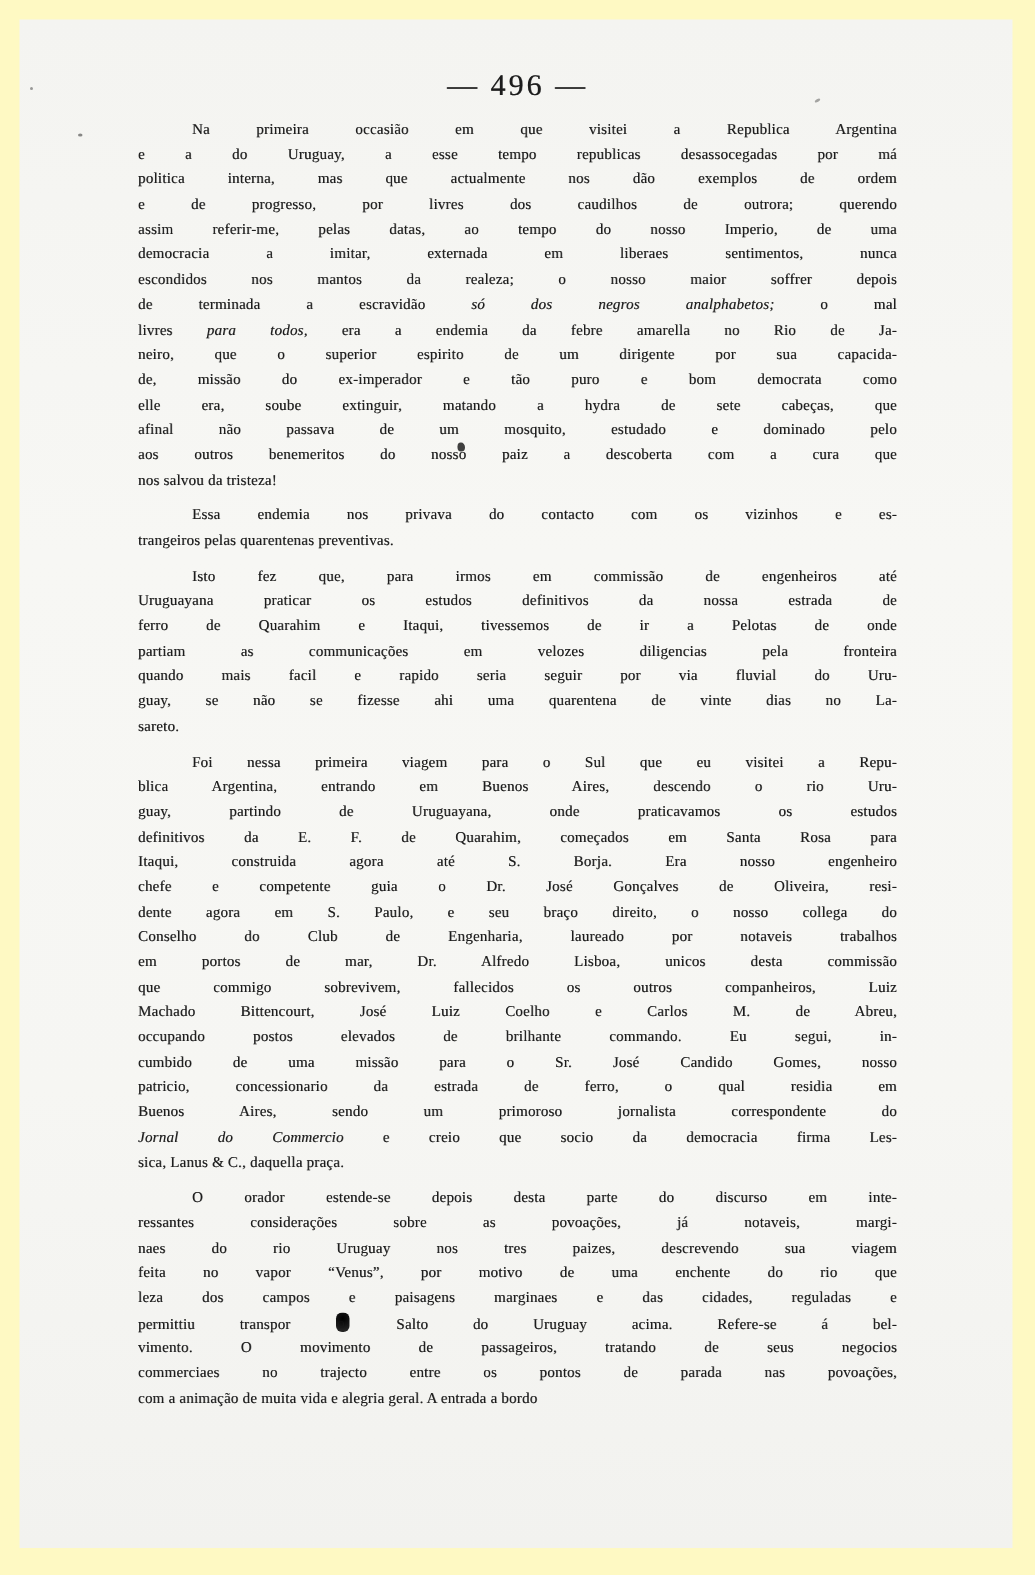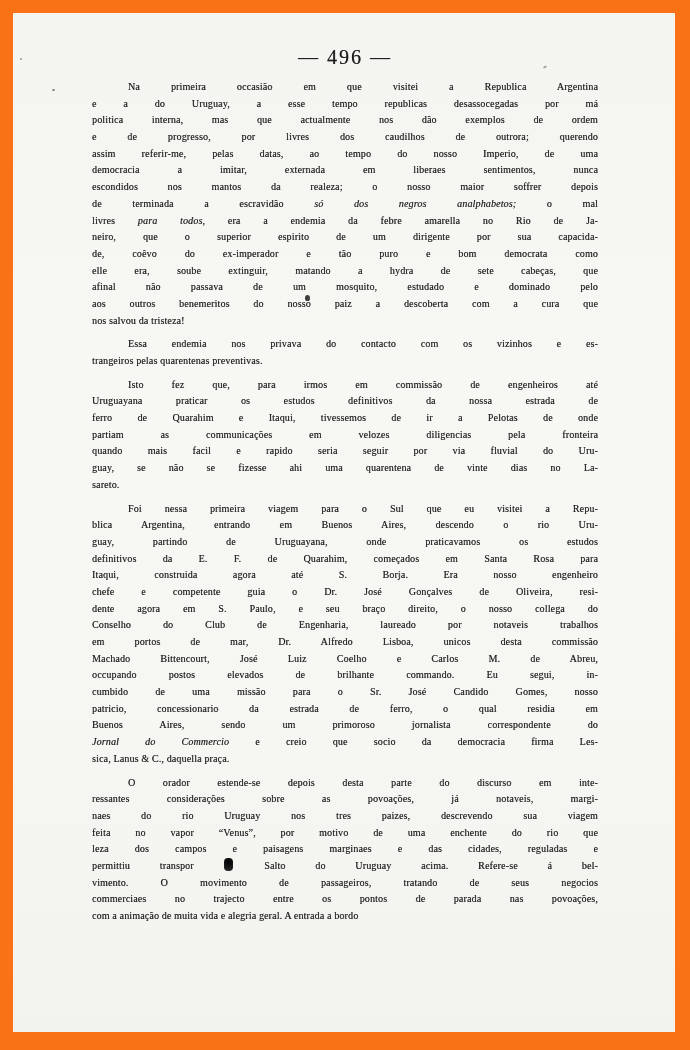--- a/index.html
+++ b/index.html
@@ -1,18 +1,18 @@
 <!DOCTYPE html>
 <html><head>
 <meta charset="utf-8">
 <style>
   html,body{margin:0;padding:0;background:#000;}
   .scan{
     position:relative;width:690px;height:1050px;overflow:hidden;
-    background:#f97316;
+    background:#fef9c3;
     font-family:"Liberation Serif","DejaVu Serif",serif;
   }
   .sheet{
     position:absolute;left:13px;top:13px;width:662px;height:1019px;
     background:linear-gradient(180deg,#f4f4f1 0%,#f7f7f4 35%,#f6f6f3 70%,#f2f2ef 100%);
   }
   .pagenum{
     position:absolute;left:79px;top:33px;width:506px;
     text-align:center;font-size:20px;color:#1c1c1c;letter-spacing:2px;
     text-shadow:0.3px 0 0 rgba(25,25,25,.6);
@@ -54,21 +54,21 @@
           <div class="line first"><span>Na primeira occasião em que visitei a Republica Argentina</span></div>
           <div class="line"><span>e a do Uruguay, a esse tempo republicas desassocegadas por má</span></div>
           <div class="line"><span>politica interna, mas que actualmente nos dão exemplos de ordem</span></div>
           <div class="line"><span>e de progresso, por livres dos caudilhos de outrora; querendo</span></div>
           <div class="line"><span>assim referir-me, pelas datas, ao tempo do nosso Imperio, de uma</span></div>
           <div class="line"><span>democracia a imitar, externada em liberaes sentimentos, nunca</span></div>
           <div class="line"><span>escondidos nos mantos da realeza; o nosso maior soffrer depois</span></div>
           <div class="line"><span>de terminada a escravidão </span><span class="it">só dos negros analphabetos;</span><span> o mal</span></div>
           <div class="line"><span>livres </span><span class="it">para todos,</span><span> era a endemia da febre amarella no Rio de Ja-</span></div>
           <div class="line"><span>neiro, que o superior espirito de um dirigente por sua capacida-</span></div>
-          <div class="line"><span>de, coêvo do ex-imperador e tão puro e bom democrata como</span></div>
+          <div class="line"><span>de, missão do ex-imperador e tão puro e bom democrata como</span></div>
           <div class="line"><span>elle era, soube extinguir, matando a hydra de sete cabeças, que</span></div>
           <div class="line"><span>afinal não passava de um mosquito, estudado e dominado pelo</span></div>
           <div class="line"><span>aos outros benemeritos do nosso paiz a descoberta com a cura que</span></div>
           <div class="line last"><span>nos salvou da tristeza!</span></div>
         </div>
         <div class="par">
           <div class="line first"><span>Essa endemia nos privava do contacto com os vizinhos e es-</span></div>
           <div class="line last"><span>trangeiros pelas quarentenas preventivas.</span></div>
         </div>
         <div class="par">
@@ -83,20 +83,21 @@
         <div class="par">
           <div class="line first"><span>Foi nessa primeira viagem para o Sul que eu visitei a Repu-</span></div>
           <div class="line"><span>blica Argentina, entrando em Buenos Aires, descendo o rio Uru-</span></div>
           <div class="line"><span>guay, partindo de Uruguayana, onde praticavamos os estudos</span></div>
           <div class="line"><span>definitivos da E. F. de Quarahim, começados em Santa Rosa para</span></div>
           <div class="line"><span>Itaqui, construida agora até S. Borja. Era nosso engenheiro</span></div>
           <div class="line"><span>chefe e competente guia o Dr. José Gonçalves de Oliveira, resi-</span></div>
           <div class="line"><span>dente agora em S. Paulo, e seu braço direito, o nosso collega do</span></div>
           <div class="line"><span>Conselho do Club de Engenharia, laureado por notaveis trabalhos</span></div>
           <div class="line"><span>em portos de mar, Dr. Alfredo Lisboa, unicos desta commissão</span></div>
+          <div class="line"><span>que commigo sobrevivem, fallecidos os outros companheiros, Luiz</span></div>
           <div class="line"><span>Machado Bittencourt, José Luiz Coelho e Carlos M. de Abreu,</span></div>
           <div class="line"><span>occupando postos elevados de brilhante commando. Eu segui, in-</span></div>
           <div class="line"><span>cumbido de uma missão para o Sr. José Candido Gomes, nosso</span></div>
           <div class="line"><span>patricio, concessionario da estrada de ferro, o qual residia em</span></div>
           <div class="line"><span>Buenos Aires, sendo um primoroso jornalista correspondente do</span></div>
           <div class="line"><span class="it">Jornal do Commercio</span><span> e creio que socio da democracia firma Les-</span></div>
           <div class="line last"><span>sica, Lanus &amp; C., daquella praça.</span></div>
         </div>
         <div class="par">
           <div class="line first"><span>O orador estende-se depois desta parte do discurso em inte-</span></div>

